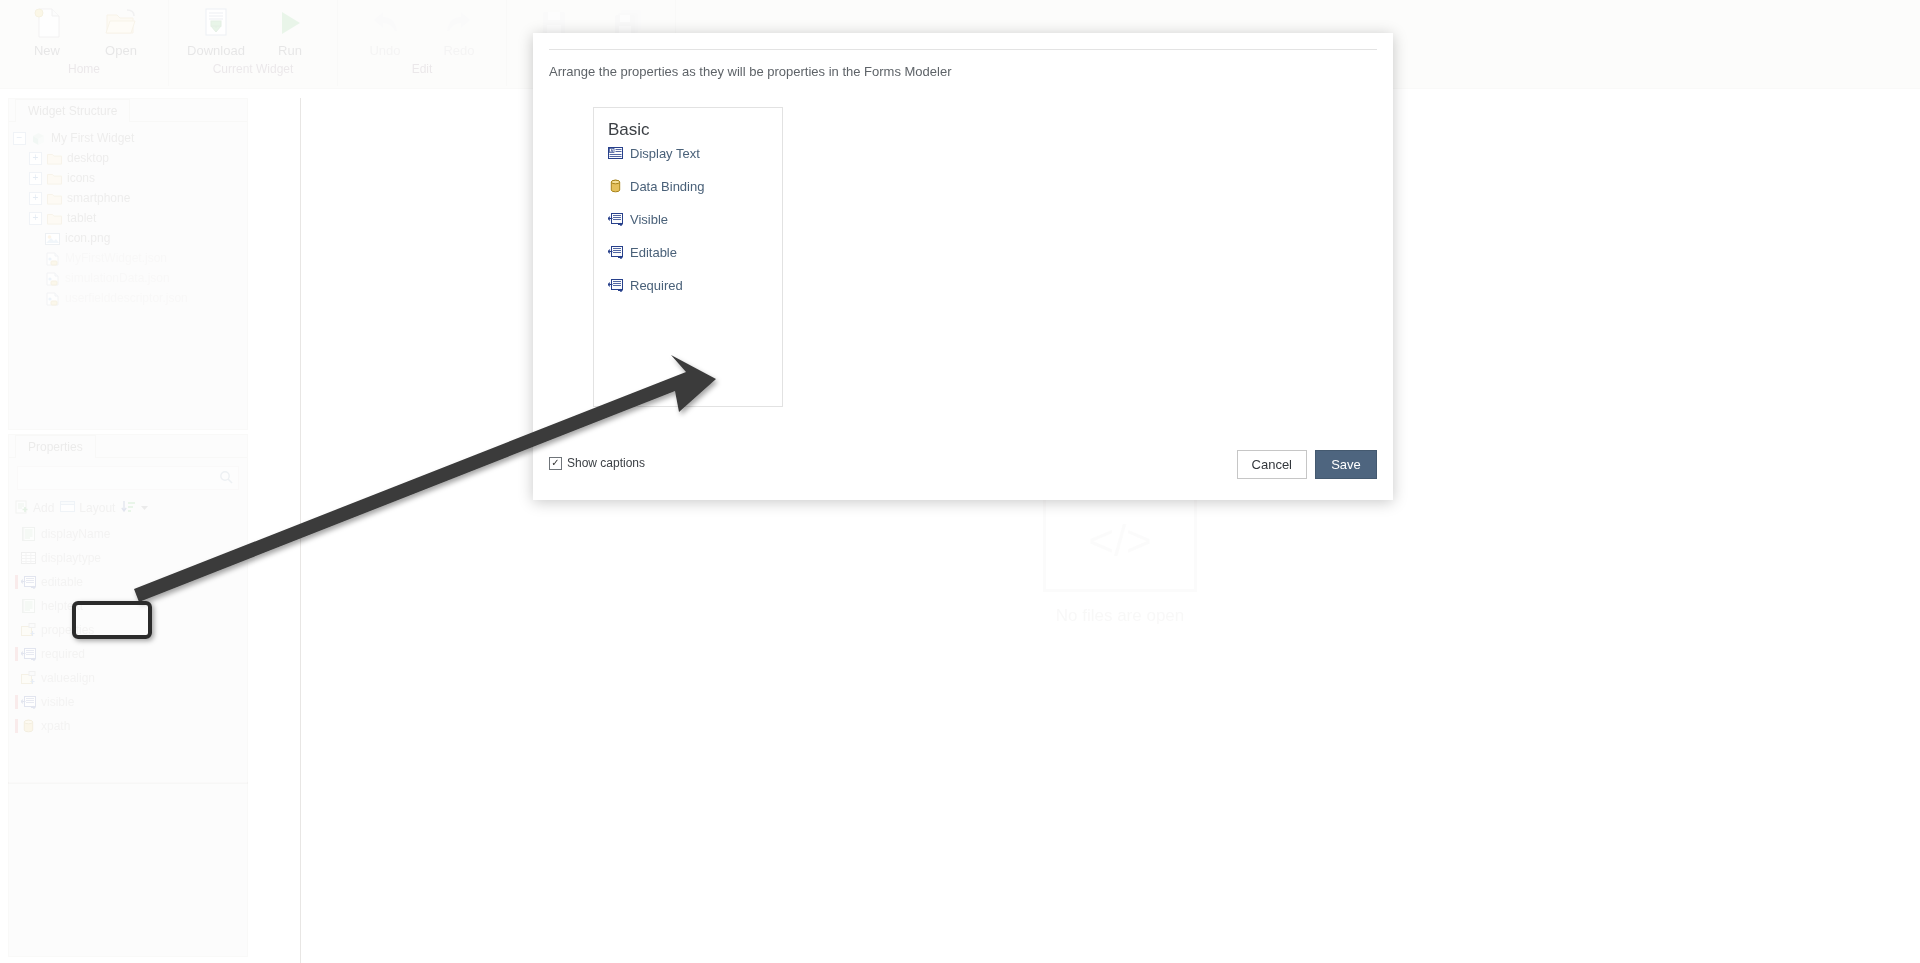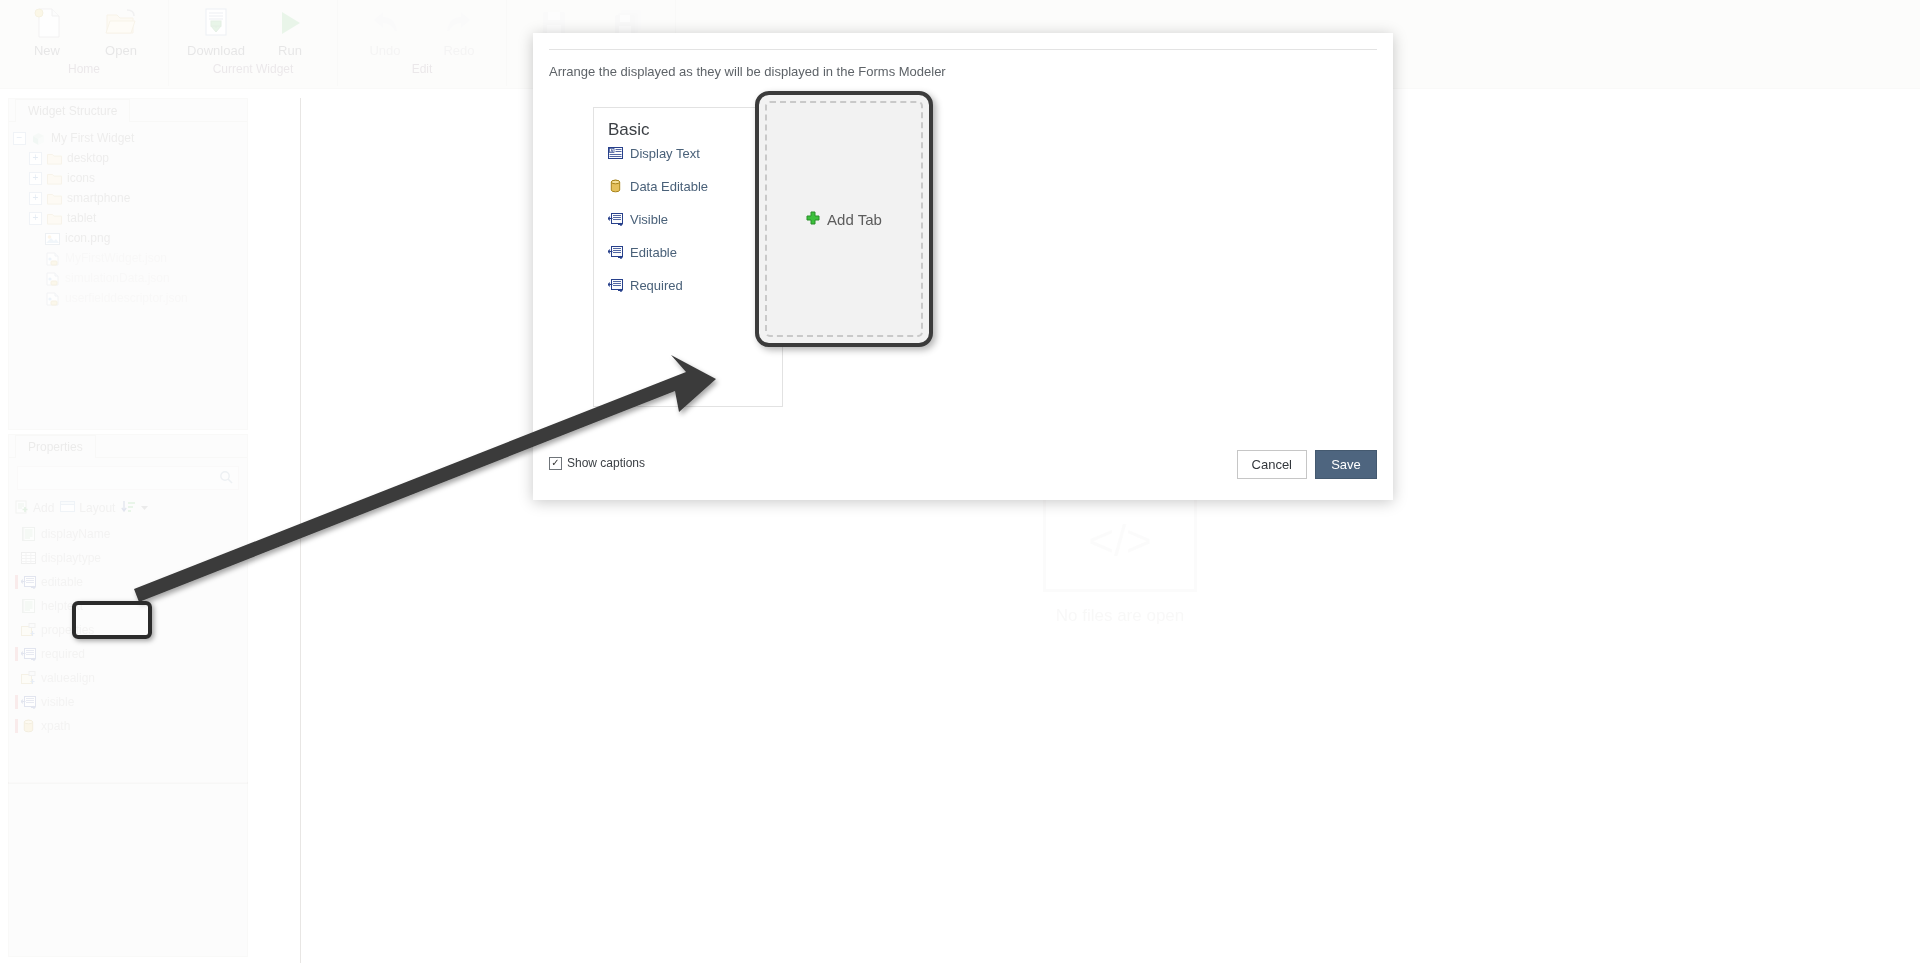--- a/index.html
+++ b/index.html
@@ -557,21 +557,21 @@
 
   <div id="left-bottom-fill" class="dimmed"></div>
 
   <div id="editor-empty" class="dimmed">
     <div class="code-box">&lt;/&gt;</div>
     <div class="msg">No files are open</div>
   </div>
 
   <div id="modal">
     <div id="modal-rule"></div>
-    <div id="modal-sub">Arrange the displayed as they will be displayed in the Forms Modeler</div>
+    <div id="modal-sub">Arrange the properties as they will be properties in the Forms Modeler</div>
 
     <div id="modal-body">
 
       <div id="src-list">
         <div class="group-title">Basic</div>
         <div id="src-items">
             <div class="pitem">
               <span class="iwrap">
                 <svg width="15" height="14" viewBox="0 0 15 14">
                   <rect x="0.5" y="1.5" width="14" height="11" fill="#fbfcfd" stroke="#27408b"></rect>
@@ -588,21 +588,21 @@
               <span>Display Text</span>
             </div>
             <div class="pitem">
               <span class="iwrap">
                 <svg width="15" height="14" viewBox="0 0 15 14">
                   <ellipse cx="7.5" cy="3" rx="4.2" ry="1.8" fill="#f0d070" stroke="#a8841c"></ellipse>
                   <path d="M3.3 3 v8 a4.2 1.8 0 0 0 8.4 0 v-8" fill="#e5c05c" stroke="#a8841c"></path>
                   <ellipse cx="7.5" cy="3" rx="4.2" ry="1.8" fill="#f5de96" stroke="#a8841c"></ellipse>
                 </svg>
               </span>
-              <span>Data Editable</span>
+              <span>Data Binding</span>
             </div>
             <div class="pitem">
               <span class="iwrap">
                 <svg width="15" height="14" viewBox="0 0 15 14">
                   <rect x="3.5" y="1.5" width="11" height="10" fill="#fbfcfd" stroke="#27408b"></rect>
                   <g stroke="#27408b" stroke-width="0.8">
                     <line x1="5" y1="3.5" x2="13" y2="3.5"></line>
                     <line x1="5" y1="5.5" x2="13" y2="5.5"></line>
                     <line x1="5" y1="7.5" x2="13" y2="7.5"></line>
                   </g>
@@ -638,32 +638,20 @@
                   </g>
                   <path d="M0.5 6.5 h4 m-2.5 -1.8 l-2 1.8 l2 1.8" fill="none" stroke="#27408b" stroke-width="1.1"></path>
                   <path d="M10 12.5 h4 m-1.6 -1.4 l1.6 1.4 l-1.6 1.4" fill="none" stroke="#27408b" stroke-width="1.1"></path>
                 </svg>
               </span>
               <span>Required</span>
             </div>
           </div>
       </div>
 
-      <div id="tab-zone">
-        <div id="tab-zone-inner">
-          <div id="add-tab">
-            <span>
-              <svg width="14" height="14" viewBox="0 0 14 14">
-                <path d="M5 1 h4 v4 h4 v4 h-4 v4 h-4 v-4 h-4 v-4 h4 z" fill="#3cc03c" stroke="#2a8f2a"></path>
-              </svg>
-            </span>
-            <span>Add Tab</span>
-          </div>
-        </div>
-      </div>
     </div>
 
     <div id="modal-footer">
       <div id="show-captions">
         <span class="cbox">✓</span>
         <span>Show captions</span>
       </div>
       <div id="modal-btns">
         <div class="mbtn cancel">Cancel</div>
         <div class="mbtn save">Save</div>

